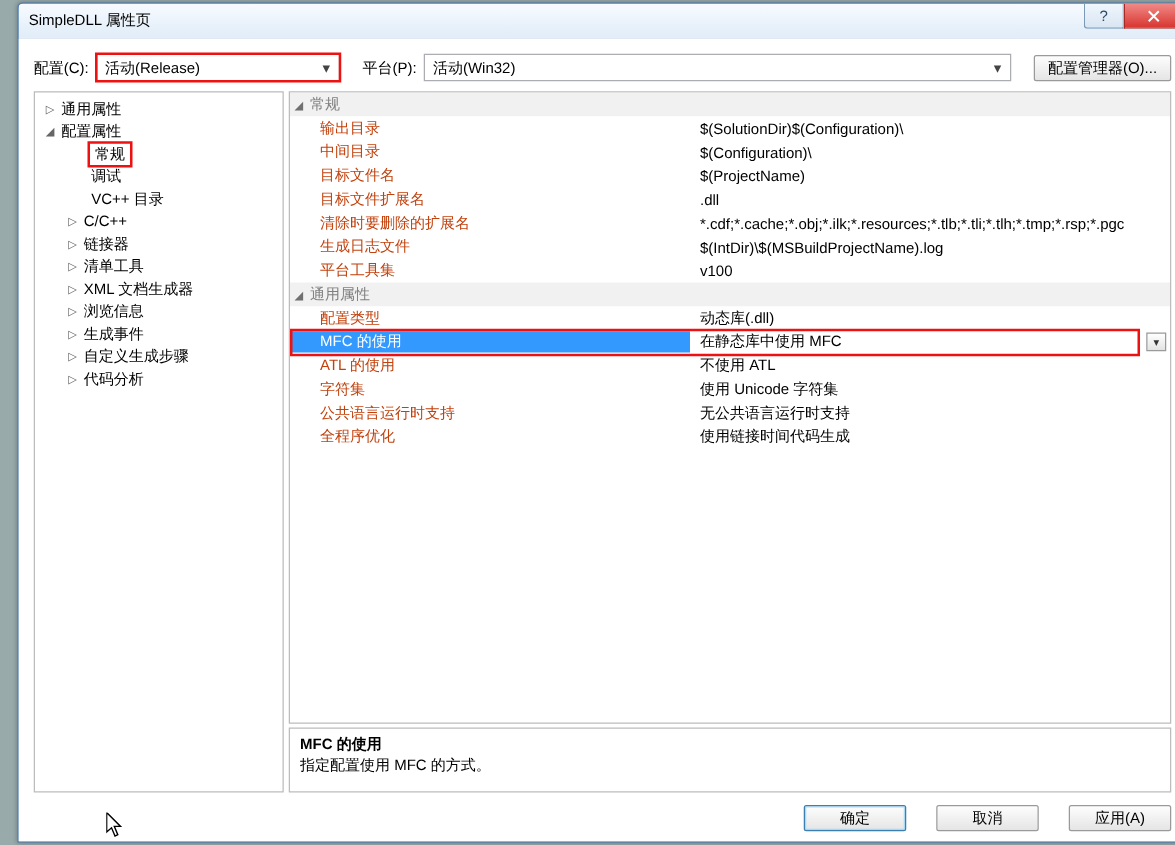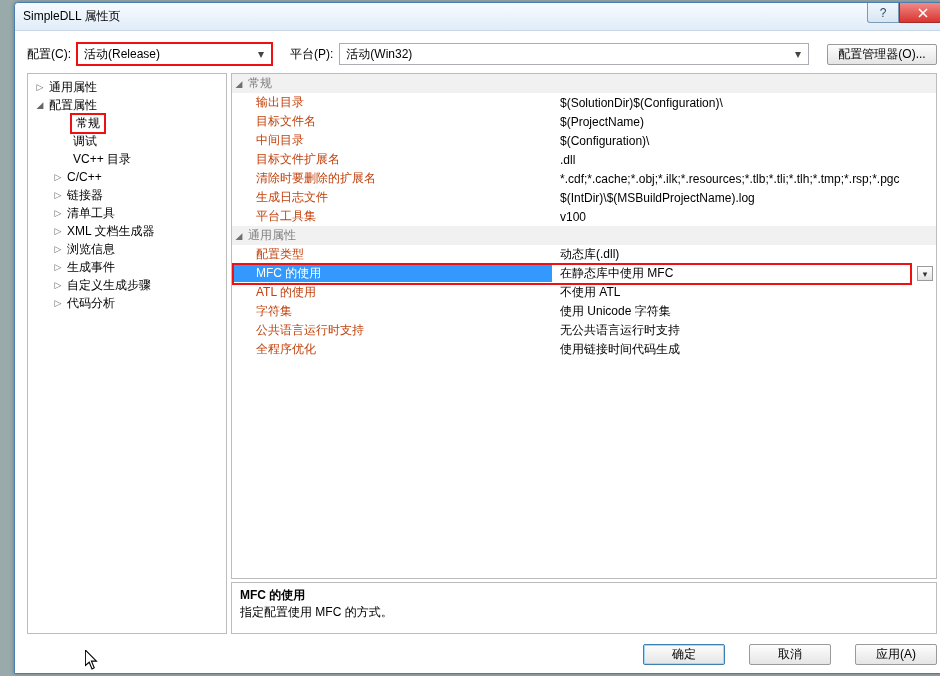--- a/index.html
+++ b/index.html
@@ -174,26 +174,26 @@
         <div class="propgrid">
           <div class="grow cat">
               <span class="tw">◢</span>
               <span class="k" style="padding-left:2px">常规</span>
             </div>
           <div class="grow">
               <span class="k">输出目录</span>
               <span class="v">$(SolutionDir)$(Configuration)\</span>
             </div>
           <div class="grow">
+              <span class="k">中间目录</span>
+              <span class="v">$(Configuration)\</span>
+            </div>
+          <div class="grow">
               <span class="k">目标文件名</span>
               <span class="v">$(ProjectName)</span>
-            </div>
-          <div class="grow">
-              <span class="k">中间目录</span>
-              <span class="v">$(Configuration)\</span>
             </div>
           <div class="grow">
               <span class="k">目标文件扩展名</span>
               <span class="v">.dll</span>
             </div>
           <div class="grow">
               <span class="k">清除时要删除的扩展名</span>
               <span class="v">*.cdf;*.cache;*.obj;*.ilk;*.resources;*.tlb;*.tli;*.tlh;*.tmp;*.rsp;*.pgc</span>
             </div>
           <div class="grow">

